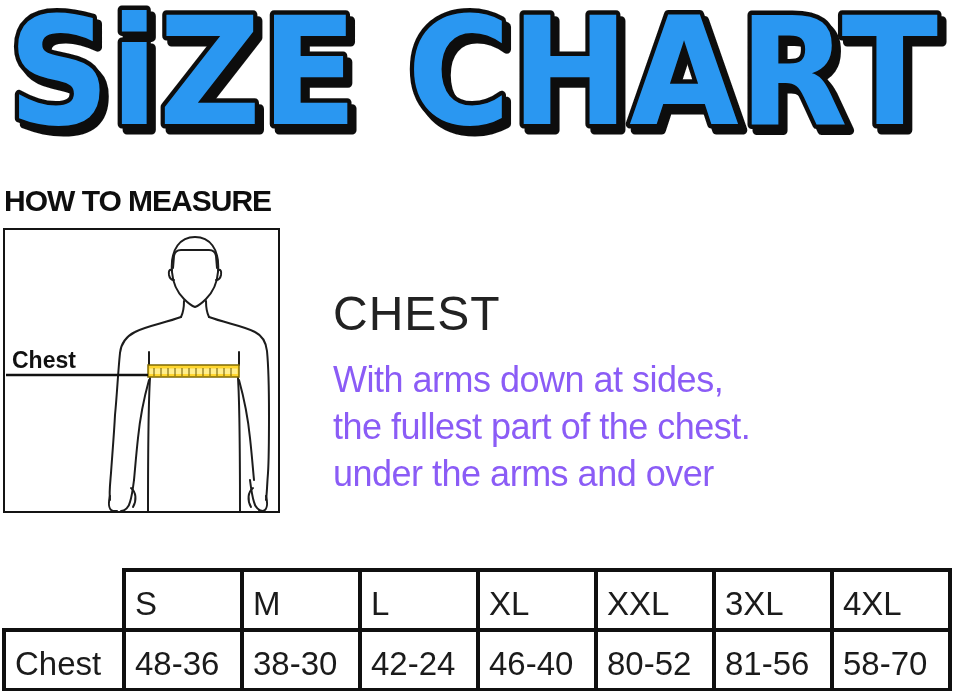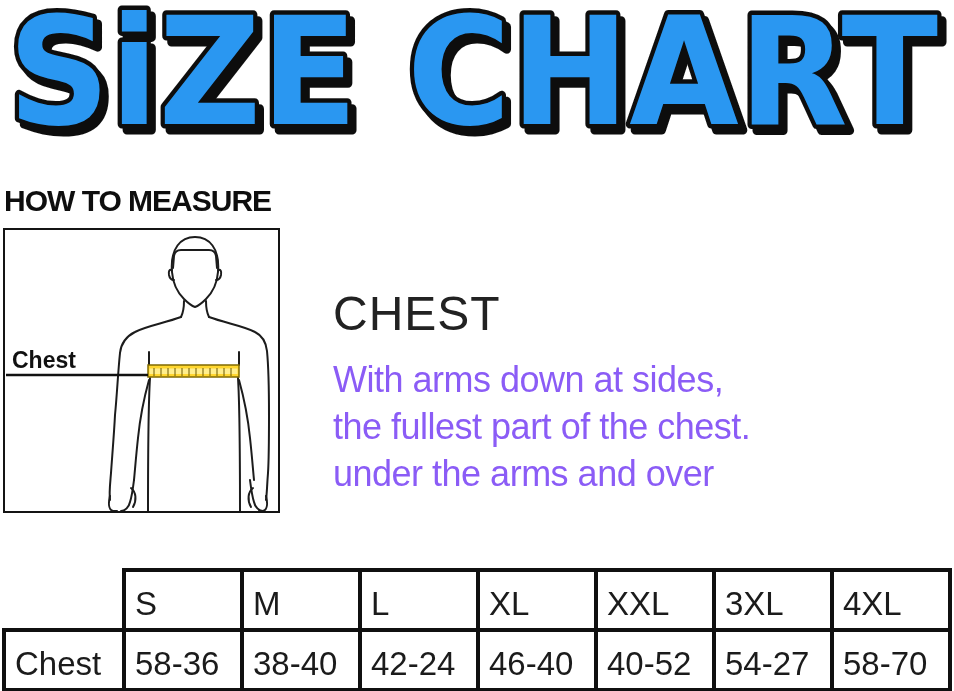--- a/index.html
+++ b/index.html
@@ -141,24 +141,24 @@
       <td>S</td>
       <td>M</td>
       <td>L</td>
       <td>XL</td>
       <td>XXL</td>
       <td>3XL</td>
       <td>4XL</td>
     </tr>
     <tr>
       <td>Chest</td>
-      <td>58-36</td>
-      <td>38-40</td>
+      <td>48-36</td>
+      <td>38-30</td>
       <td>42-24</td>
       <td>46-40</td>
-      <td>40-52</td>
-      <td>54-27</td>
+      <td>80-52</td>
+      <td>81-56</td>
       <td>58-70</td>
     </tr>
   </tbody>
     </table>
 
 </div>
 
 </body></html>

